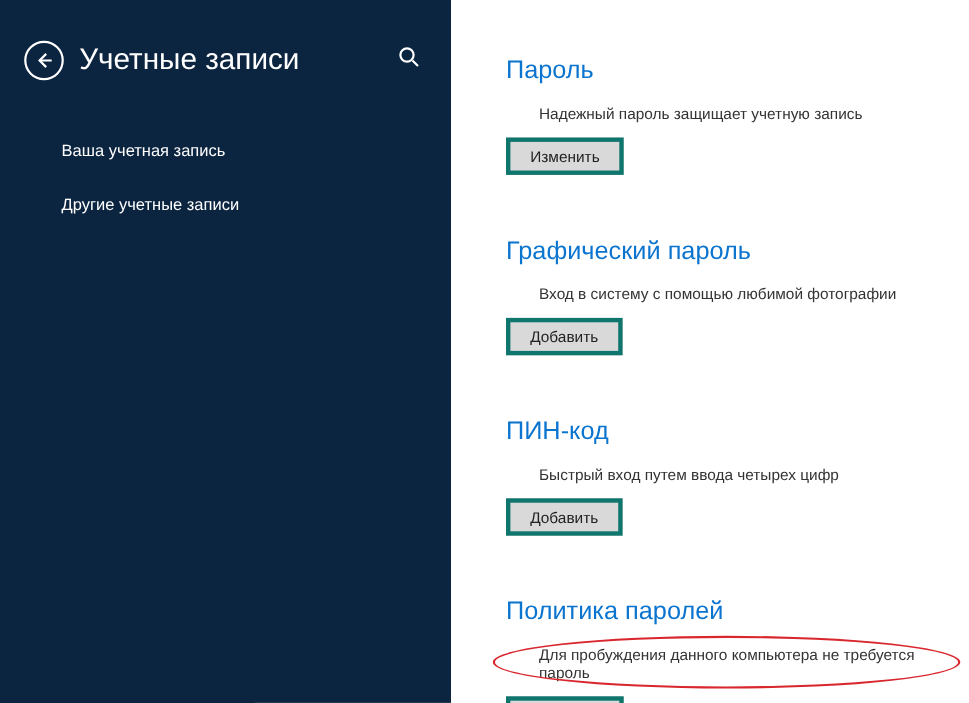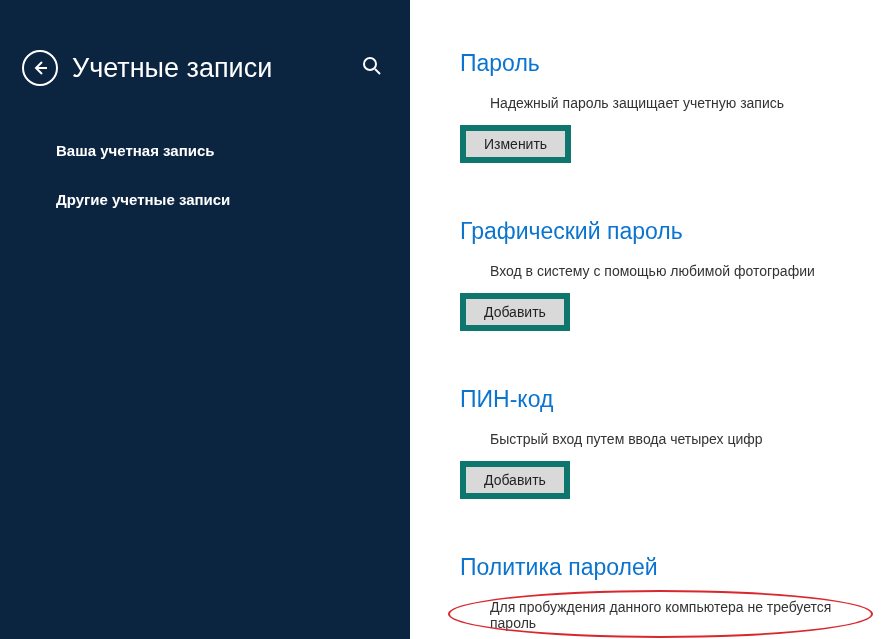--- a/index.html
+++ b/index.html
@@ -9,21 +9,21 @@
     font-family: "Segoe UI", Arial, sans-serif;
     display: flex;
     overflow: hidden;
     background: #ffffff;
   }
   .sidebar {
     width: 410px;
     height: 639px;
     background: #0b2440;
     color: #ffffff;
-    padding-top: 50px;
+    padding-top: 36px;
   }
   .sidebar-header {
     display: flex;
     align-items: center;
     padding: 0 22px 30px 22px;
   }
   .back-btn {
     width: 36px;
     height: 36px;
     border: 2px solid #ffffff;
@@ -38,21 +38,21 @@
   .sidebar-title {
     font-size: 27px;
     font-weight: 300;
     margin-left: 14px;
     flex: 1;
   }
   .search-icon {
     cursor: pointer;
     padding: 6px;
   }
-  .nav-list { list-style: none; margin-top: 10px; font-weight: bold; }
+  .nav-list { list-style: none; margin-top: 10px; }
   .nav-item {
     padding: 16px 0 16px 56px;
     font-size: 15px;
     cursor: pointer;
   }
   .nav-item.active {
     background: #0b74cf;
   }
   .content {
     flex: 1;
@@ -70,21 +70,21 @@
     margin-bottom: 18px;
   }
   .section .desc {
     font-size: 14px;
     color: #333333;
     margin-bottom: 14px;
     margin-left: 30px;
   }
   .btn {
     display: inline-block;
-    border: 6px solid #0f766e;
+    border: 4px solid #0f766e;
     background: #d9d9d9;
     padding: 5px 18px;
     font-size: 14px;
     cursor: pointer;
     color: #222;
   }
   .highlight-ellipse {
     position: absolute;
     border: 2px solid #d9272e;
     border-radius: 50%;

